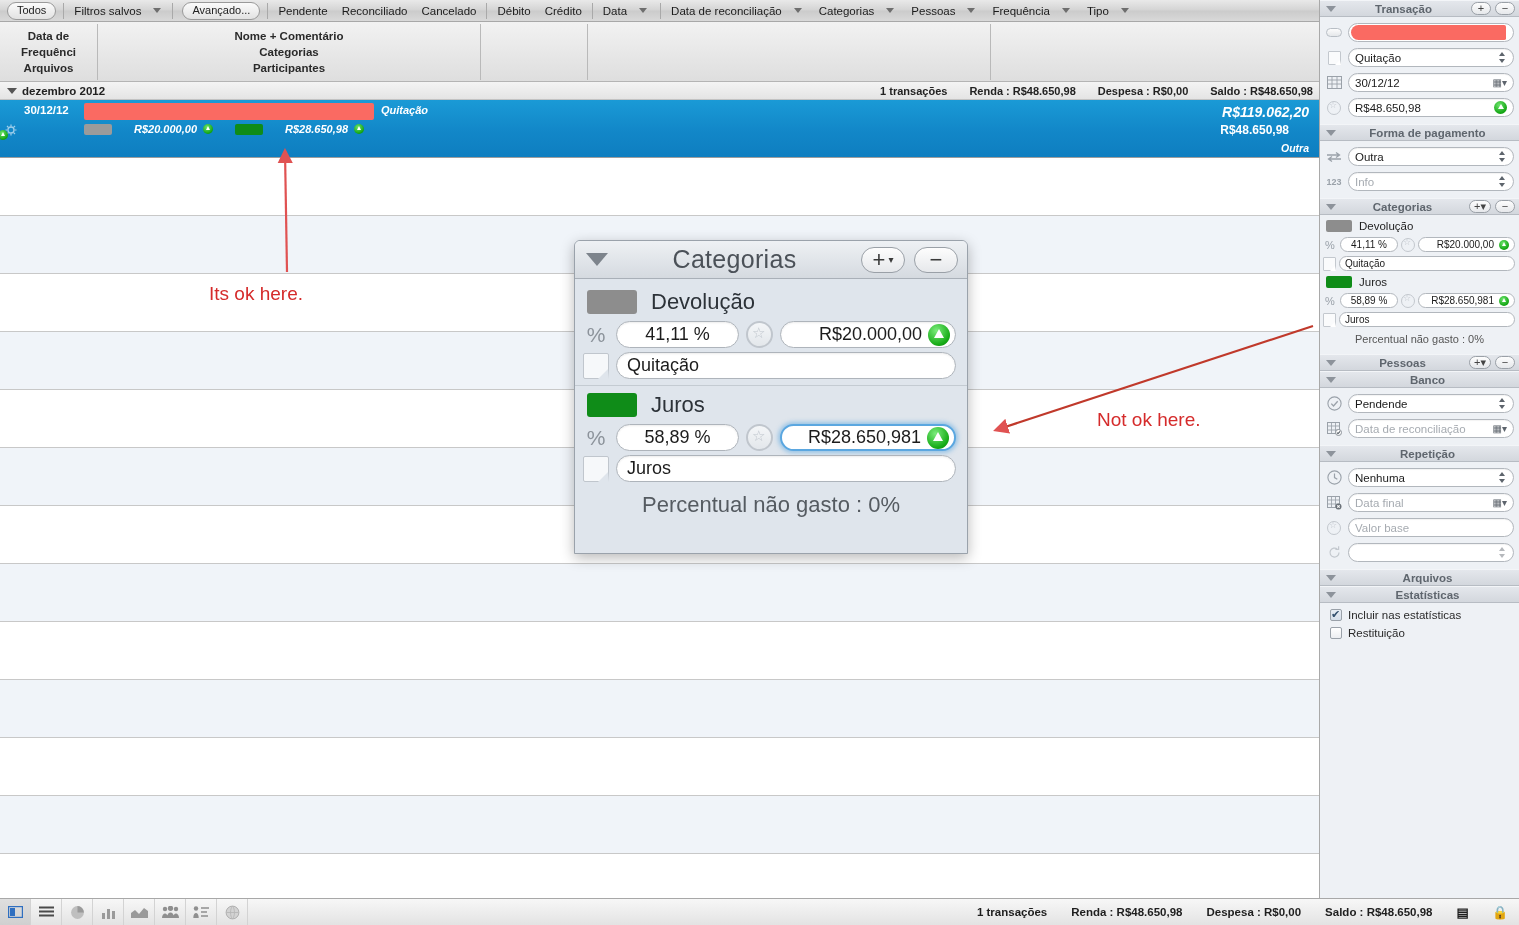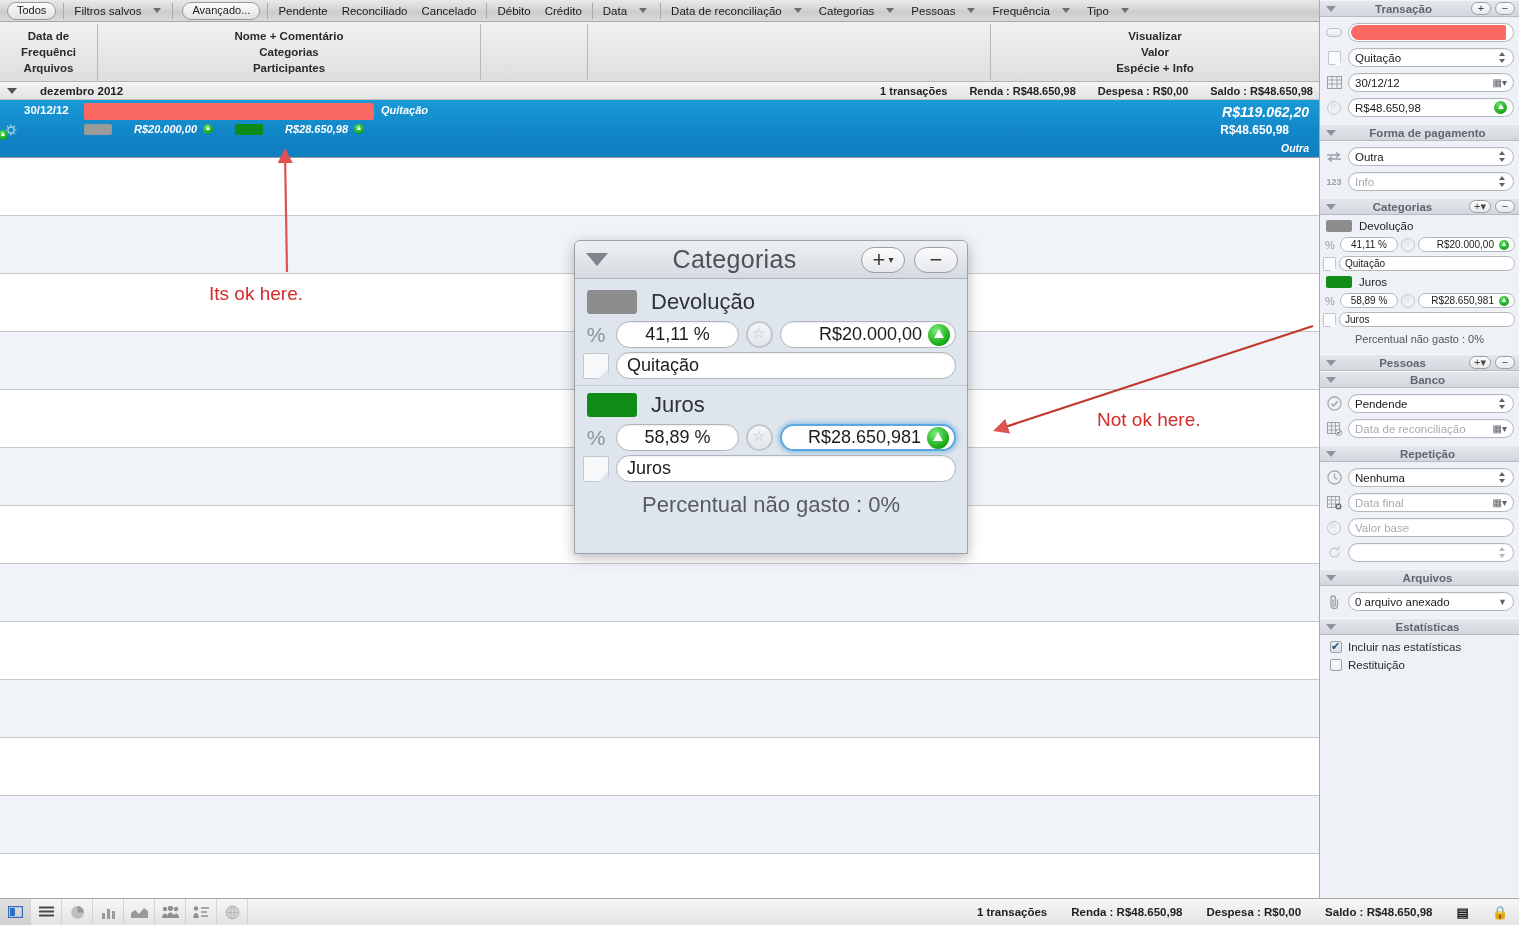--- a/index.html
+++ b/index.html
@@ -46,21 +46,21 @@
   .ch-col { position: absolute; top: 0; height: 60px; text-align: center;
             display: flex; flex-direction: column; justify-content: center; gap: 4px; }
   .ch-div { position: absolute; top: 2px; width: 1px; height: 56px; background: #b9b9b9; }
 
   
   .monthbar {
     position: absolute; left: 0; top: 82px; width: 1319px; height: 18px;
     background: linear-gradient(to bottom,#f4f4f4,#e4e4e4);
     border-bottom: 1px solid #c2c2c2;
     font-size: 11.5px; font-weight: bold; color: #222;
-    display: flex; align-items: center; gap: 18px;
+    display: flex; align-items: center;
   }
   .month-tri {
     width:0;height:0;margin:0 5px 0 7px;
     border-left:5px solid transparent;border-right:5px solid transparent;
     border-top:6px solid #555;
   }
   .month-stats { position: absolute; right: 6px; top: 0; line-height: 18px;
                  font-size: 11px; font-weight: bold; color: #222; display: flex; gap: 22px; }
 
   
@@ -345,25 +345,20 @@
     </div>
     <div class="ch-div" style="left:97px"></div>
     <div class="ch-col" style="left:98px;width:382px">
       <span>Nome + Comentário</span>
       <span>Categorias</span>
       <span>Participantes</span>
     </div>
     <div class="ch-div" style="left:480px"></div>
     <div class="ch-div" style="left:587px"></div>
     <div class="ch-div" style="left:990px"></div>
-    <div class="ch-col" style="left:991px;width:328px">
-      <span>Visualizar</span>
-      <span>Valor</span>
-      <span>Espécie + Info</span>
-    </div>
   </div>
 
   <div class="monthbar">
     <span class="month-tri"></span>
     <span>dezembro 2012</span>
     <span class="month-stats">
       <span>1 transações</span>
       <span>Renda : R$48.650,98</span>
       <span>Despesa : R$0,00</span>
       <span>Saldo : R$48.650,98</span>
@@ -688,33 +683,20 @@
           <span class="val"></span>
           <span class="stepper" style="opacity:.45"></span>
         </span>
       </div>
     </div>
 
     <div class="sb-head">
       <span class="tri"></span>
       <span class="ttl">Arquivos</span>
     </div>
-    <div class="sb-body">
-      <div class="sb-row">
-        <span class="sb-ico">
-          <svg width="14" height="16" viewBox="0 0 14 16">
-            <path d="M10.5 5.2v6a3.3 3.3 0 0 1-6.6 0V4.2a2.2 2.2 0 0 1 4.4 0v6.6a1.2 1.2 0 0 1-2.4 0V5.2" fill="none" stroke="#9aa1a9" stroke-width="1.3"></path>
-          </svg>
-        </span>
-        <span class="field">
-          <span class="val">0 arquivo anexado</span>
-          <span style="color:#5d646c;font-size:9px">▼</span>
-        </span>
-      </div>
-    </div>
 
     <div class="sb-head">
       <span class="tri"></span>
       <span class="ttl">Estatísticas</span>
     </div>
     <div class="sb-body">
       <div class="checkrow">
         <span class="cbox on"></span>
         <span>Incluir nas estatísticas</span>
       </div>

